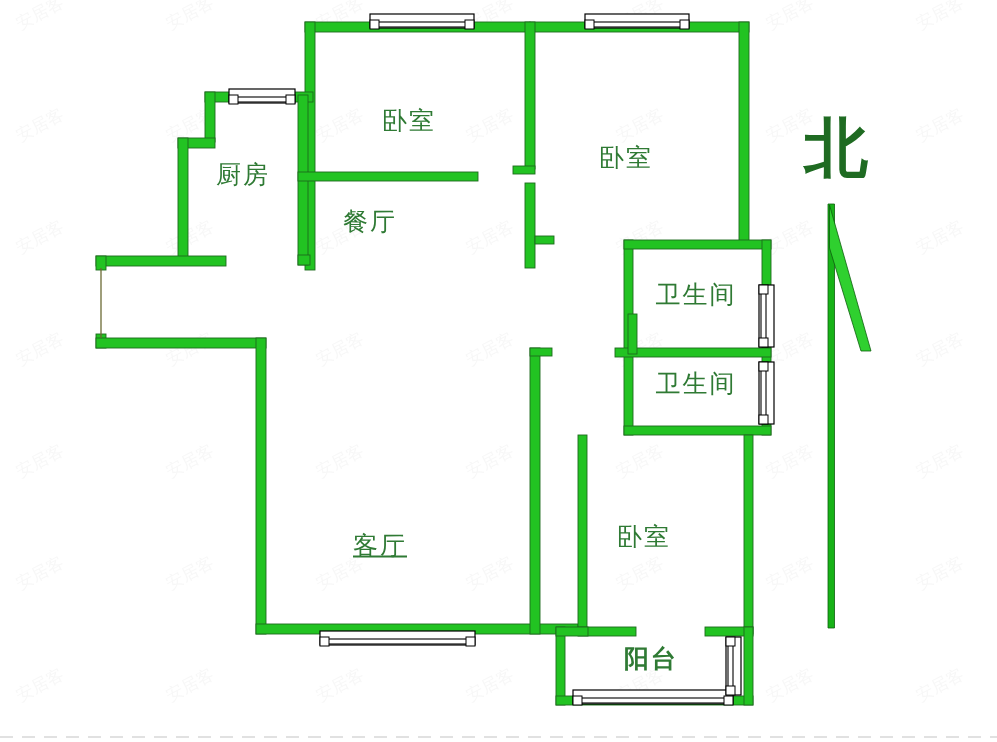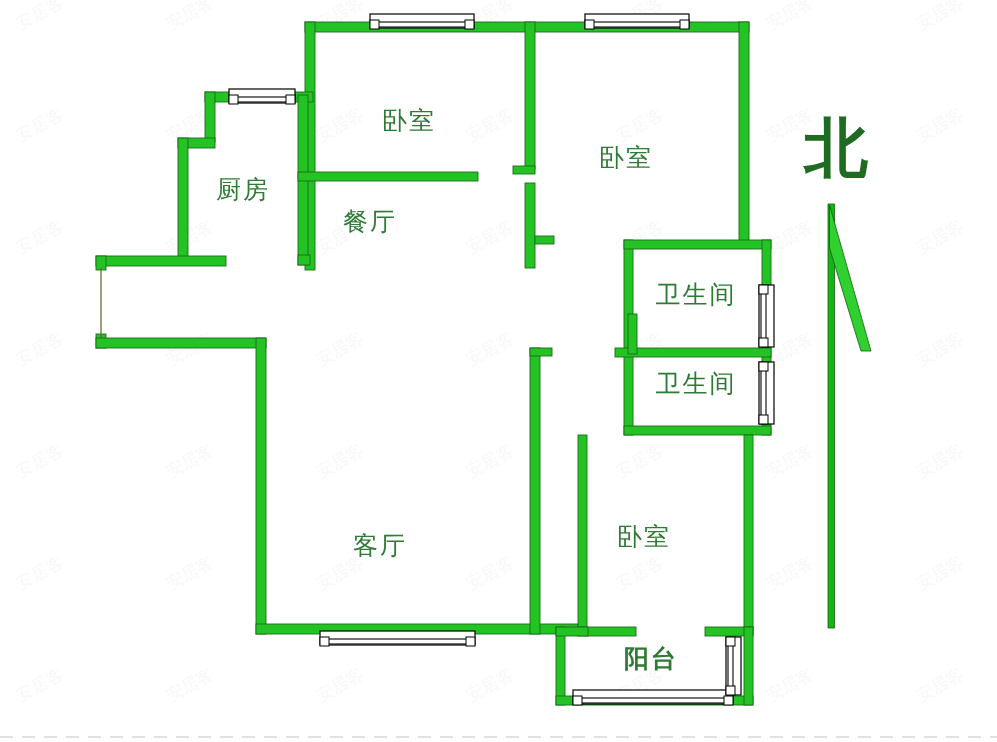--- a/index.html
+++ b/index.html
@@ -244,24 +244,24 @@
       <polygon class="compass-shaft" points="828,204 834.5,204 834.5,628 828,628"></polygon>
       <polygon class="compass-barb" points="829.5,205 871,351 861,351 829.5,248"></polygon>
     </g>
 
     <line class="footer-dash" x1="0" y1="737" x2="997" y2="737"></line>
   </svg>
 
   <div id="label-layer">
       <div class="room-label" style="left: 409px; top: 120px;">卧室</div>
       <div class="room-label" style="left: 626px; top: 157px;">卧室</div>
-      <div class="room-label" style="left: 243px; top: 189px;">厨房</div>
+      <div class="room-label" style="left: 243px; top: 174px;">厨房</div>
       <div class="room-label" style="left: 370px; top: 221px;">餐厅</div>
       <div class="room-label" style="left: 696px; top: 294px;">卫生间</div>
       <div class="room-label" style="left: 696px; top: 383px;">卫生间</div>
-      <div class="room-label" style="left: 380px; top: 545px;">客厅</div>
+      <div class="room-label" style="left: 380px; top: 545px; text-decoration: underline;">客厅</div>
       <div class="room-label" style="left: 644px; top: 536px;">卧室</div>
       <div class="room-label" style="left: 651px; top: 658px; font-weight: bold;">阳台</div>
     </div>
 
   <div class="compass-label" id="compass-label" style="left: 836px; top: 148px;">北</div>
 
 </div>
 
 </body></html>

